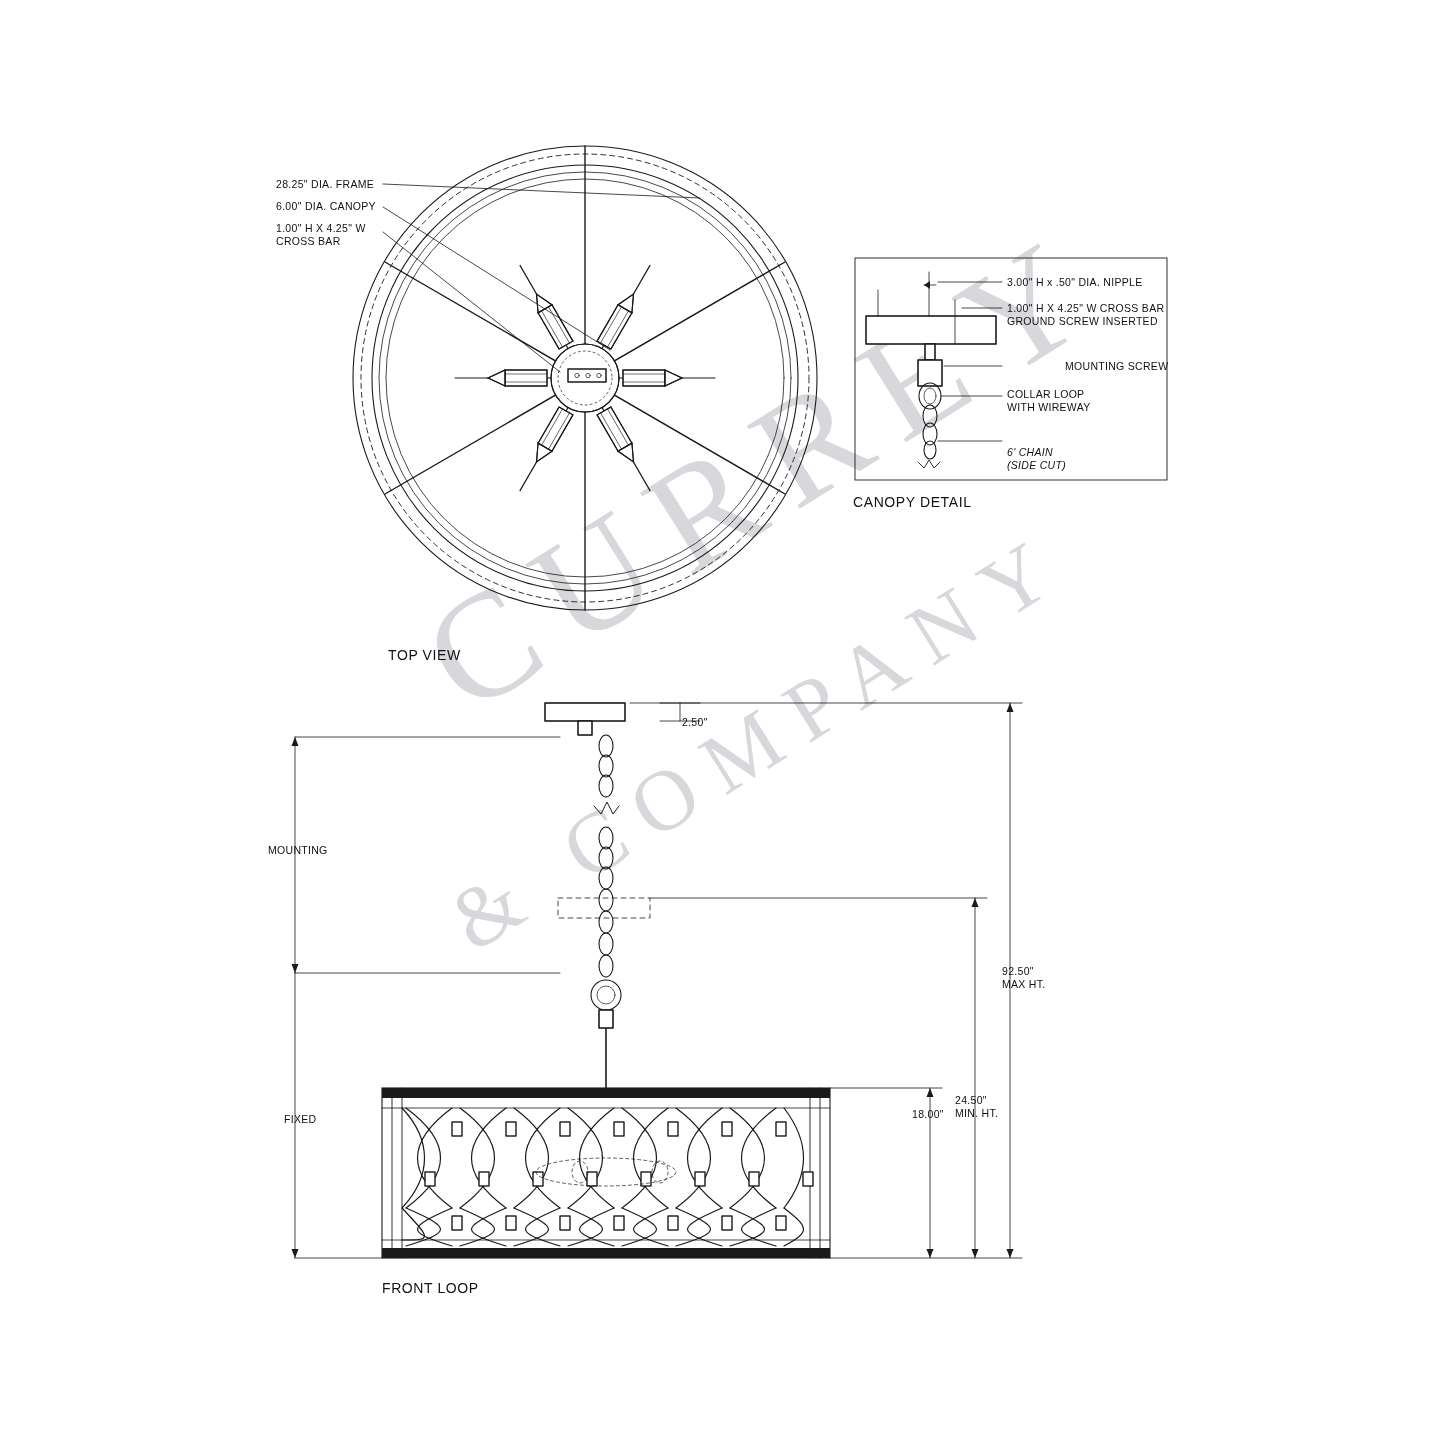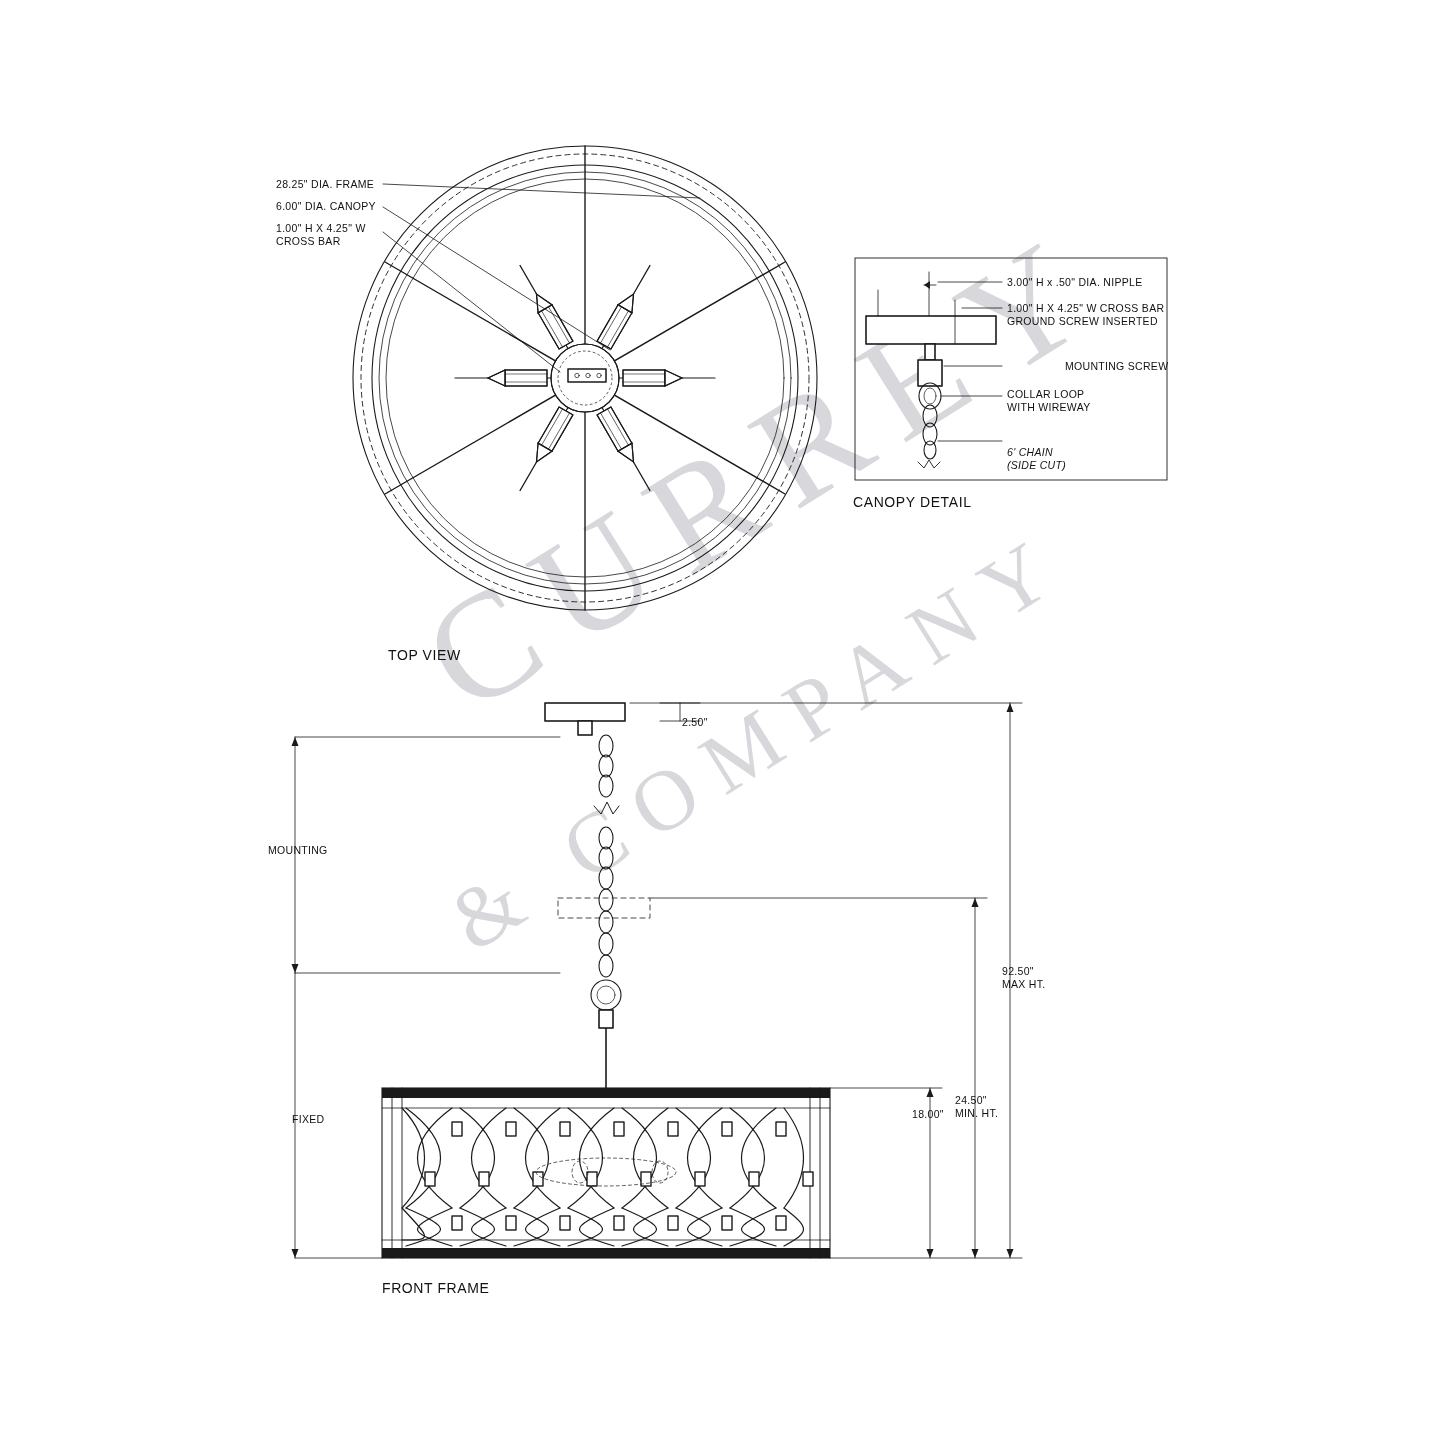--- a/index.html
+++ b/index.html
@@ -324,34 +324,34 @@
       </g>
     </g>
   </svg>
 
   <div class="lbl" style="left:276px;top:178px;">28.25" DIA. FRAME</div>
   <div class="lbl" style="left:276px;top:200px;">6.00" DIA. CANOPY</div>
   <div class="lbl" style="left:276px;top:222px;">1.00" H X 4.25" W
 CROSS BAR</div>
 
   <div class="lbl big" style="left:388px;top:647px;">TOP VIEW</div>
-  <div class="lbl big" style="left:382px;top:1280px;">FRONT FRAME</div>
+  <div class="lbl big" style="left:382px;top:1280px;">FRONT LOOP</div>
   <div class="lbl big" style="left:853px;top:494px;">CANOPY DETAIL</div>
 
   <div class="lbl" style="left:1007px;top:276px;">3.00" H x .50" DIA. NIPPLE</div>
   <div class="lbl" style="left:1007px;top:302px;">1.00" H X 4.25" W CROSS BAR
 GROUND SCREW INSERTED</div>
   <div class="lbl" style="left:1065px;top:360px;">MOUNTING SCREW</div>
   <div class="lbl" style="left:1007px;top:388px;">COLLAR LOOP
 WITH WIREWAY</div>
   <div class="lbl" style="left:1007px;top:446px;font-style:italic;">6' CHAIN
 (SIDE CUT)</div>
 
   <div class="lbl" style="left:682px;top:716px;">2.50"</div>
   <div class="lbl" style="left:268px;top:844px;">MOUNTING</div>
-  <div class="lbl" style="left:292px;top:1113px;">FIXED</div>
+  <div class="lbl" style="left:284px;top:1113px;">FIXED</div>
   <div class="lbl" style="left:1002px;top:965px;">92.50"
 MAX HT.</div>
   <div class="lbl" style="left:955px;top:1094px;">24.50"
 MIN. HT.</div>
   <div class="lbl" style="left:912px;top:1108px;">18.00"</div>
 
 </div>
 
 </body></html>

